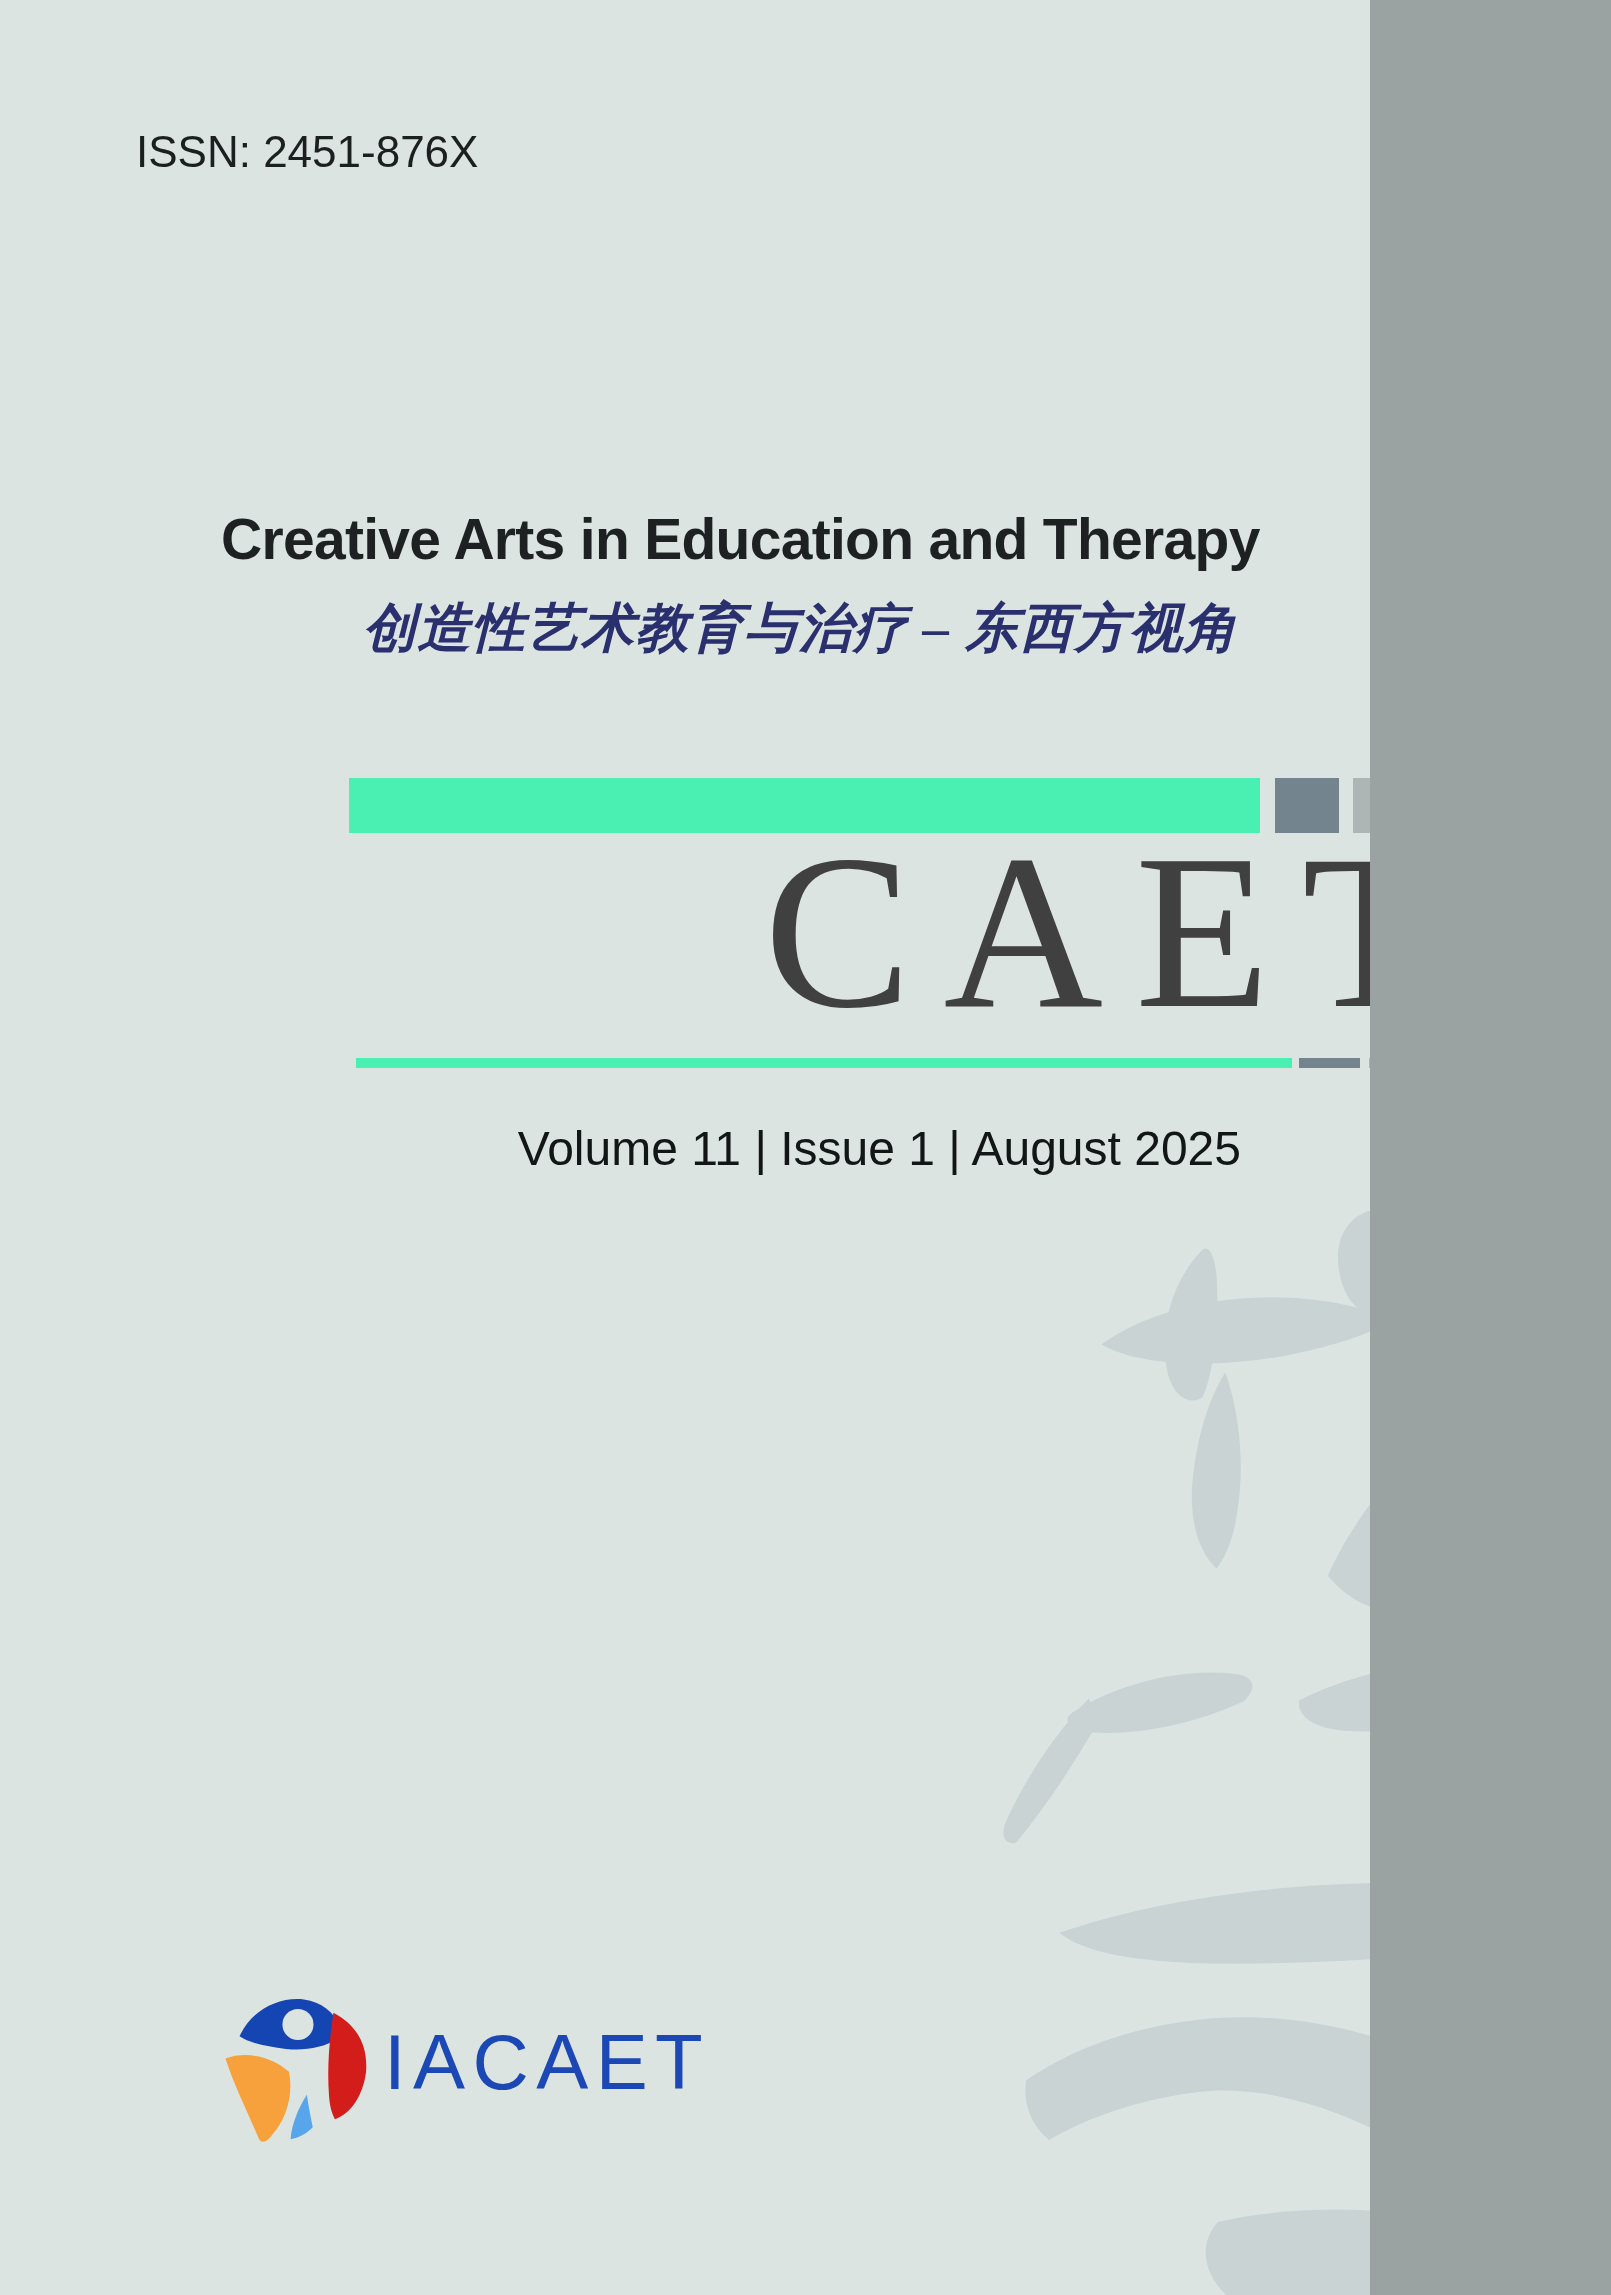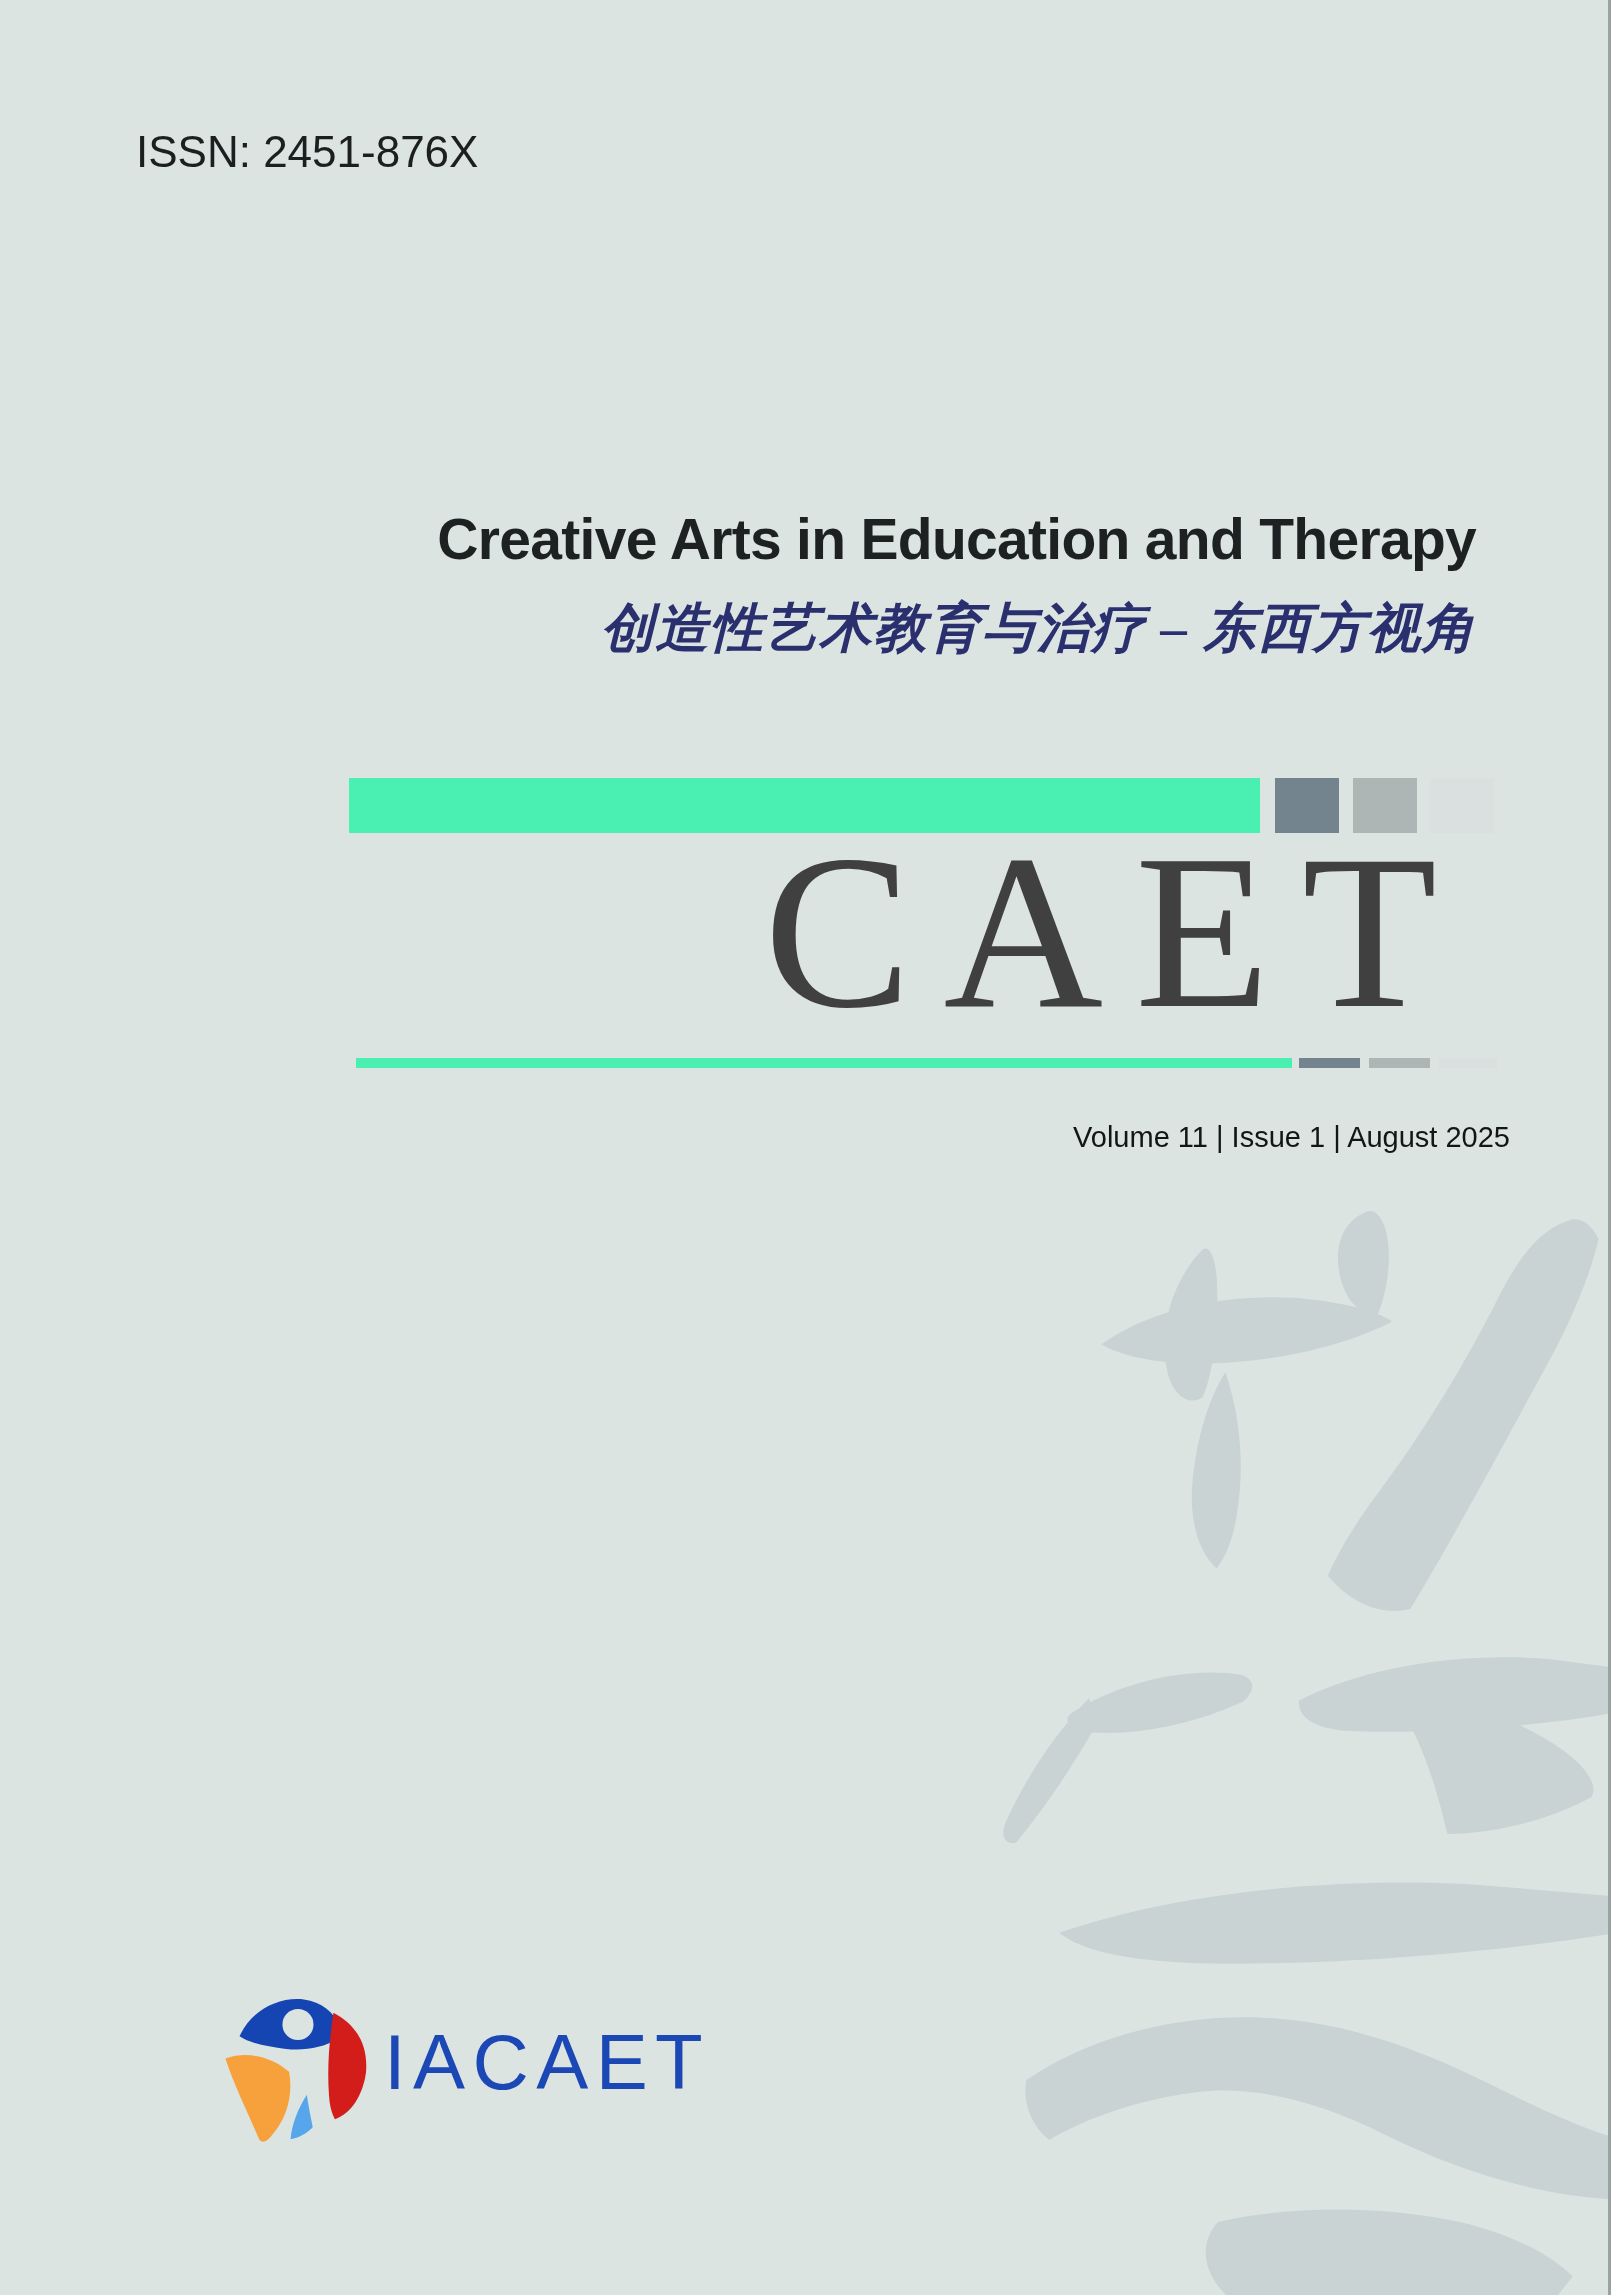--- a/index.html
+++ b/index.html
@@ -1,18 +1,18 @@
 <!DOCTYPE html>
 <html style="font-size:11.8px"><head>
 <meta charset="utf-8">
 <style>
   html,body{margin:0;padding:0;background:#9aa3a1;}
   .page{
     position:relative;
-    width:1608px;height:2295px;
+    width:1370px;height:2295px;
     background:#dce4e2;
     overflow:hidden;
     font-family:"Liberation Sans",sans-serif;
   }
   .abs{position:absolute;}
 
   .issn{
     left:136px;top:127px;
     font-size:44px;color:#1c1f1f;
     letter-spacing:0px;
@@ -54,22 +54,22 @@
     color:#404040;letter-spacing:32px;line-height:1;
   }
 
   .thin-line{left:356px;top:1058px;width:936px;height:9.6px;background:#4af0b1;}
   .seg{top:1058px;height:9.6px;}
   .seg1{left:1299px;width:61px;background:#74848e;}
   .seg2{left:1369px;width:61px;background:#aeb6b5;}
   .seg3{left:1439px;width:58px;background:#d9e0df;}
 
   .issue-line{
-    right:98px;top:1121px;
-    font-size:29px;color:#131616;
+    right:129px;top:1121px;
+    font-size:48px;color:#131616;
     letter-spacing:0px;white-space:nowrap;
   }
 
   .watermark{left:908px;top:1151px;width:704px;height:1144px;}
 
   .logo-mark{left:221px;top:1992px;width:148px;height:159px;}
   .logo-text{
     left:384px;top:2023px;
     font-size:78px;font-weight:400;color:#1b48b5;
     letter-spacing:7.4px;line-height:1;text-align:right;

